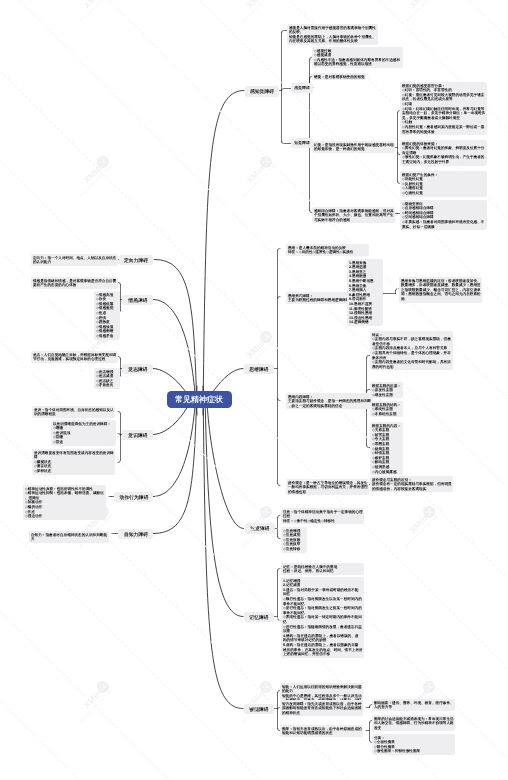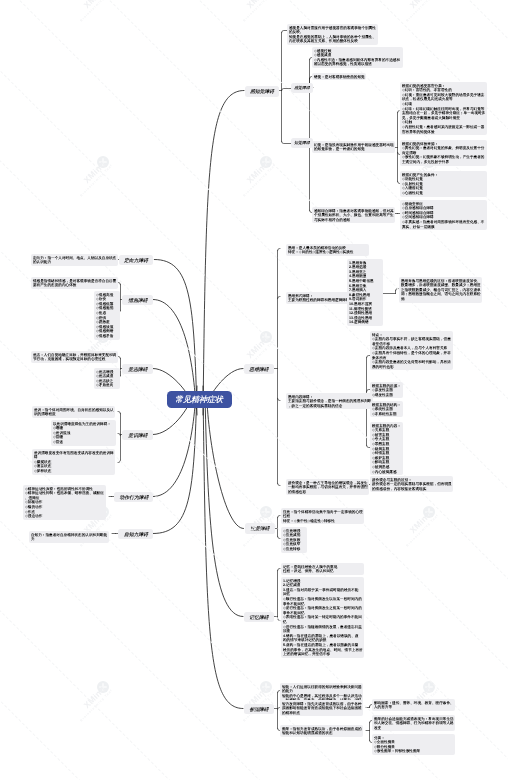--- a/index.html
+++ b/index.html
@@ -1,21 +1,21 @@
 <!DOCTYPE html>
 <html><head>
 <meta charset="utf-8">
 <style>
   html,body{margin:0;padding:0;background:#fff;}
   *{-webkit-font-smoothing:antialiased;text-rendering:geometricPrecision;}
   body{width:508px;height:780px;overflow:hidden;
        font-family:"Liberation Sans","DejaVu Sans",sans-serif;color:#131313;}
   #stage{position:relative;width:508px;height:780px;background:#fff;}
   svg#links{position:absolute;left:0;top:0;width:508px;height:780px;}
-  .nd{position:absolute;box-sizing:border-box;background:#eeeef1;border-radius:2.5px;font-style:italic;}
+  .nd{position:absolute;box-sizing:border-box;background:#eeeef1;border-radius:2.5px;}
   .root{background:#3d52a1;color:#fff;border-radius:4.5px;font-weight:700;
         display:flex;align-items:center;justify-content:center;
         left:166.5px;top:391px;width:65px;height:16.5px;z-index:5;}
   .root span{font-size:80px;transform:scale(.1);transform-origin:50% 50%;
         white-space:nowrap;display:block;filter:grayscale(1);letter-spacing:0;}
   .lbl{font-weight:700;white-space:nowrap;filter:grayscale(1);}
   #wm{position:absolute;inset:0;z-index:1;overflow:hidden;pointer-events:none;}
   .wmk{position:absolute;transform:rotate(-45deg);transform-origin:100% 0%;
        color:#f0f1f3;white-space:nowrap;font-weight:700;}
   .wmk .t1{font-size:8.5px;letter-spacing:.2px;display:block;line-height:1;}

